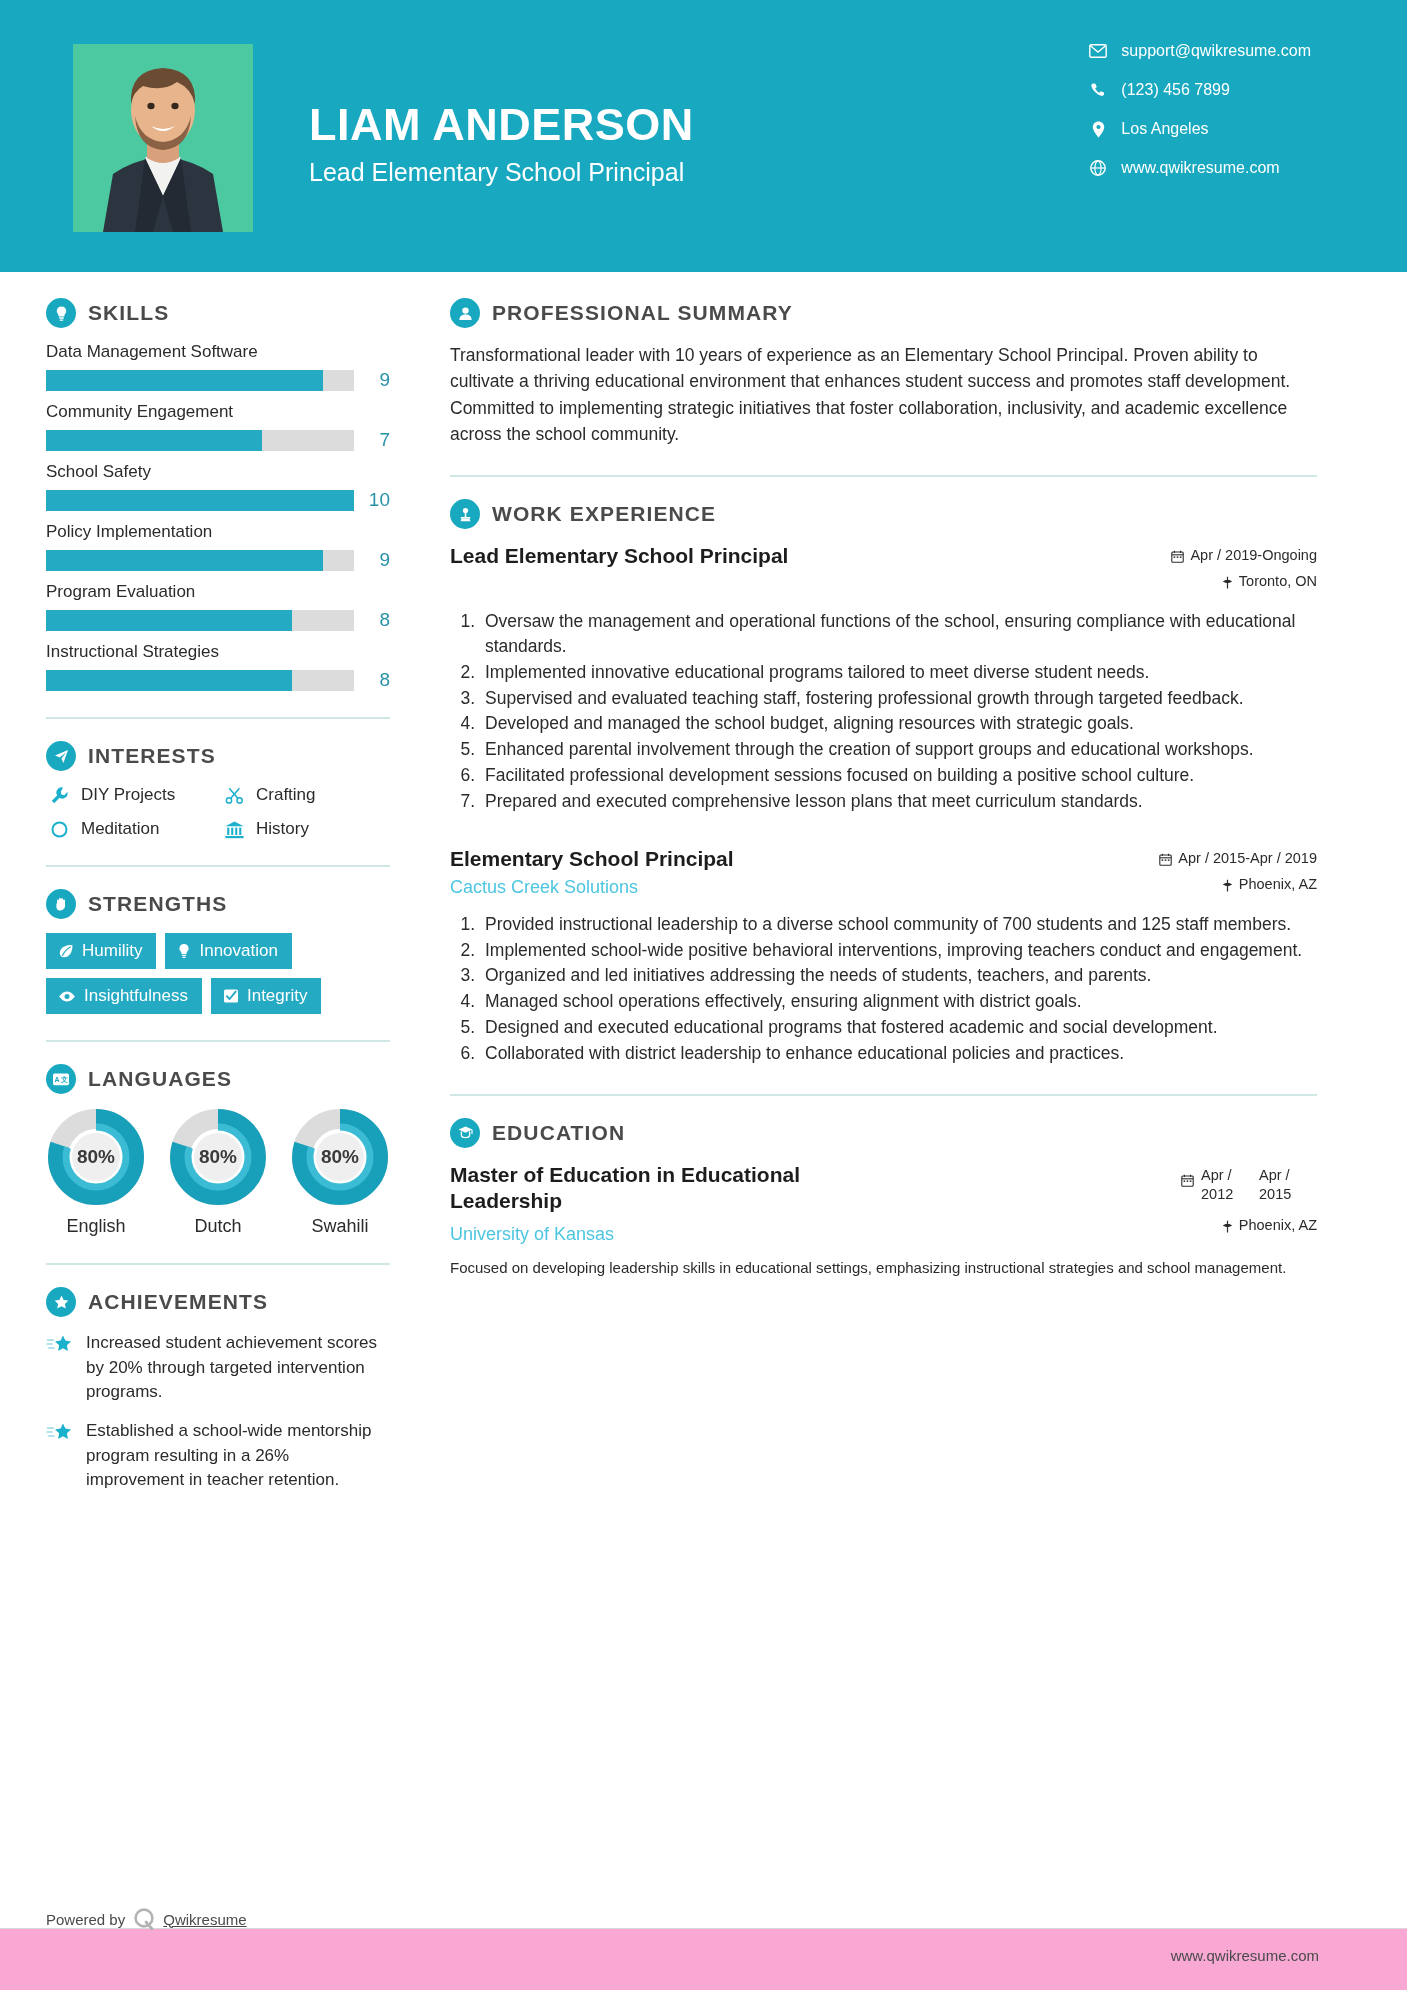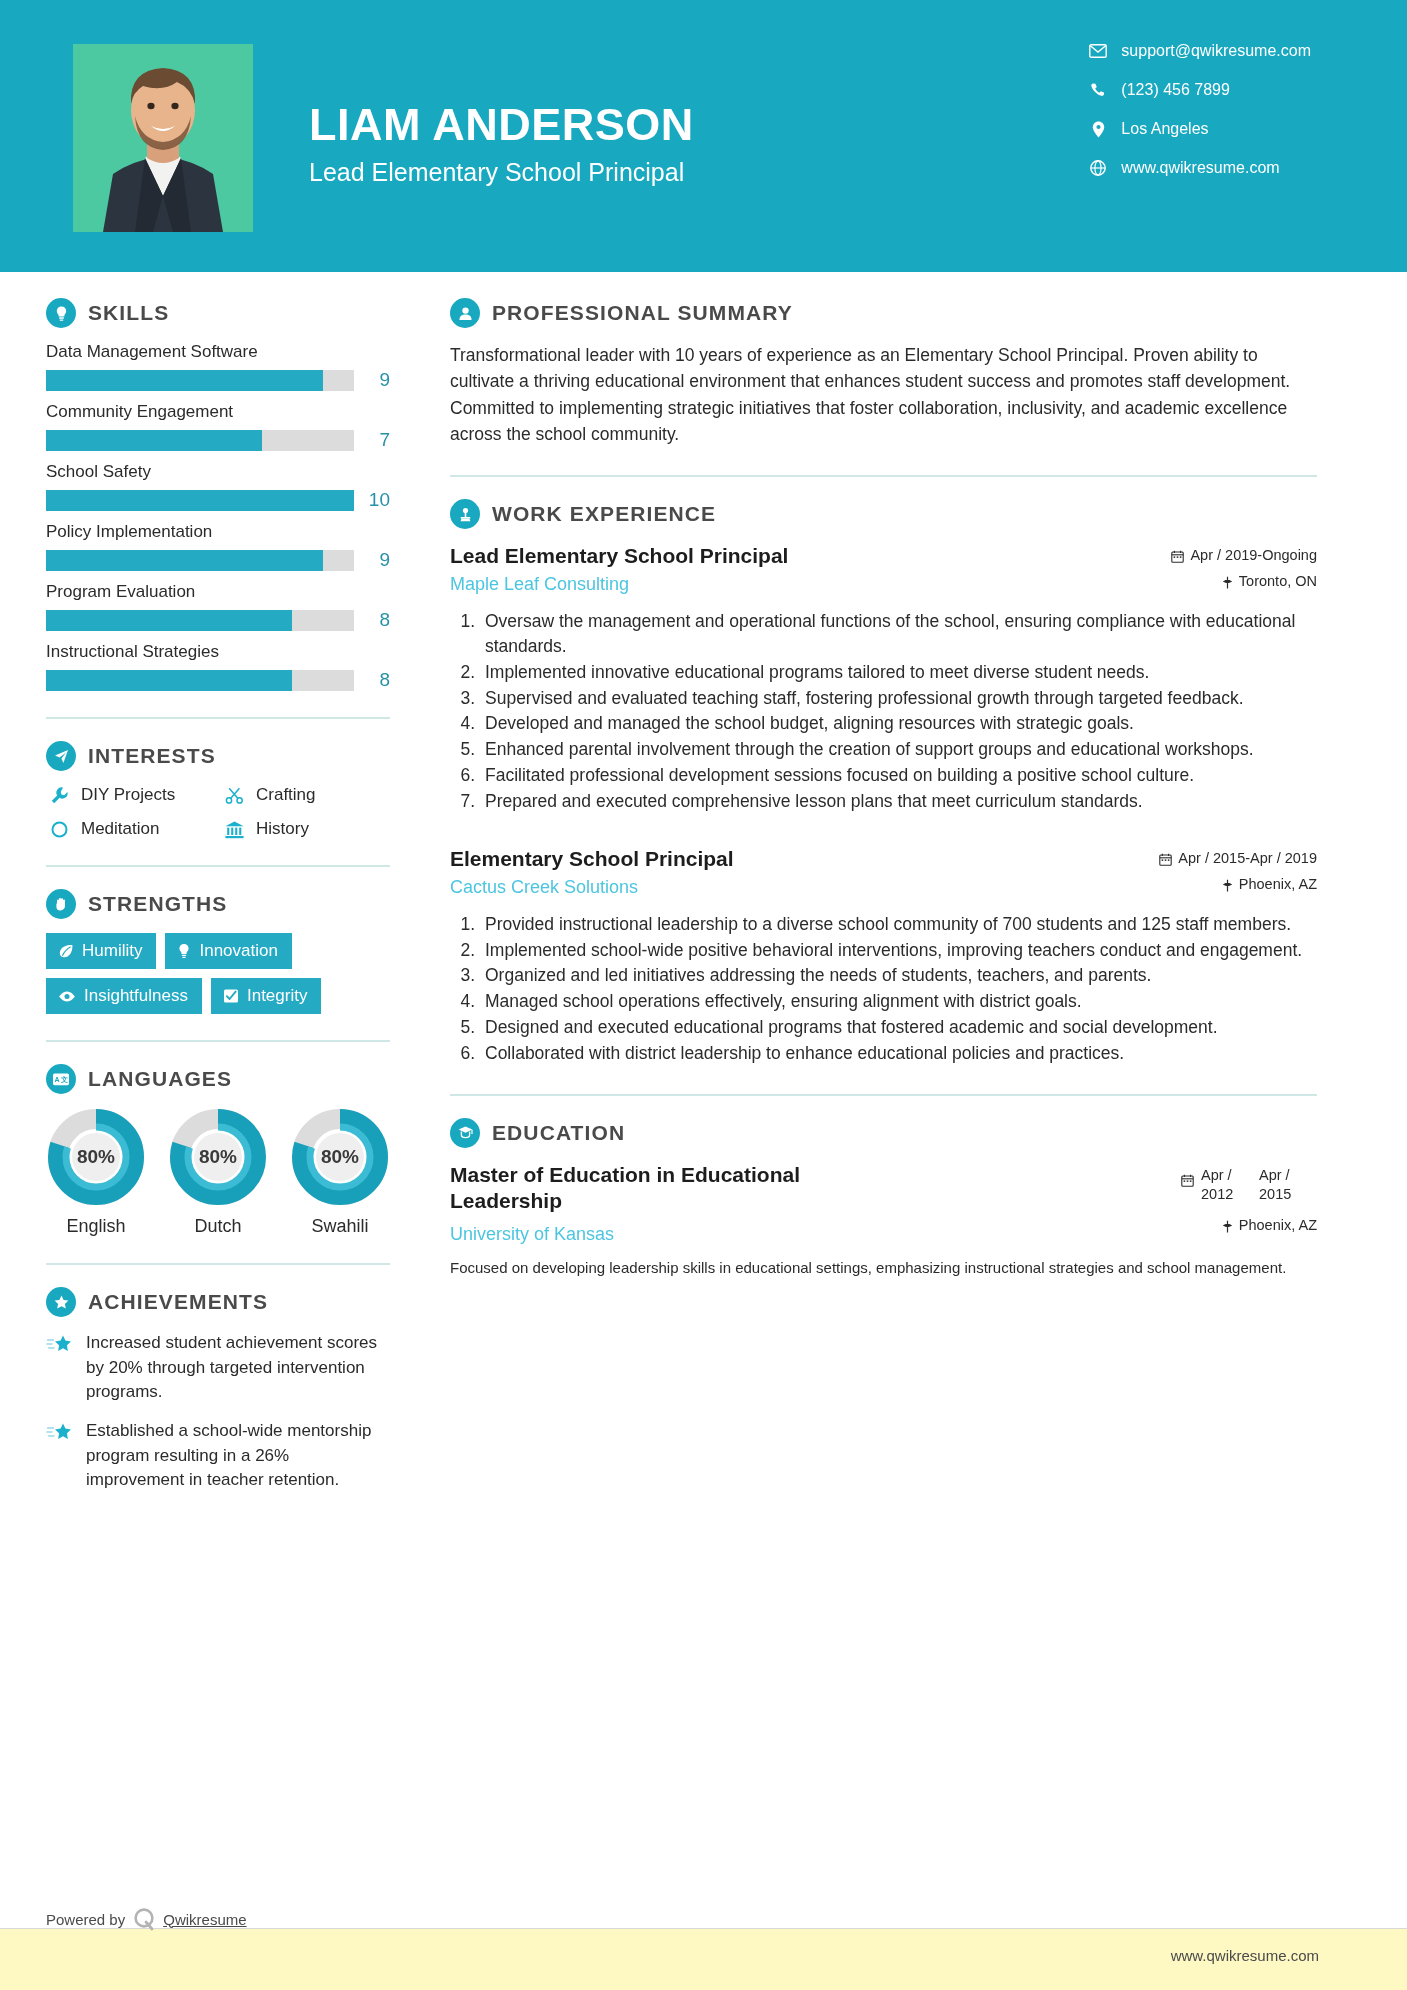--- a/index.html
+++ b/index.html
@@ -333,21 +333,21 @@
   }
 
   
   .footer {
     position: absolute;
     bottom: 0;
     left: 0;
     right: 0;
     height: 62px;
     border-top: 1px solid #d9d9d9;
-    background: #fef9c3;
+    background: #f9a8d4;
   }
   .footer-left {
     position: absolute;
     left: 46px;
     top: -25px;
     display: flex;
     align-items: center;
     font-size: 15px;
     color: #4a4a4a;
   }
@@ -729,21 +729,20 @@
             <path d="M4.4 13 L12.6 13 L13.4 15.2 L3.6 15.2 Z" fill="#fff"></path>
           </svg>
       </span>
       <span class="sec-title">WORK EXPERIENCE</span>
     </div>
 
     <div class="job">
       <div class="job-head">
         <div class="job-left">
           <div class="job-role">Lead Elementary School Principal</div>
-          <div class="job-company">Maple Leaf Consulting</div>
         </div>
         <div class="job-right">
           <div class="job-meta">
             <span class="m-ico">
               <svg width="13" height="13" viewBox="0 0 13 13">
                   <rect x="0.8" y="2" width="11.4" height="10.2" rx="1" fill="none" stroke="#2b2b2b" stroke-width="1.1"></rect>
                   <path d="M0.8 4.8 H12.2" stroke="#2b2b2b" stroke-width="1.1"></path>
                   <path d="M3.4 0.8 V3 M9.6 0.8 V3" stroke="#2b2b2b" stroke-width="1.1"></path>
                   <rect x="2.6" y="6.4" width="1.6" height="1.5" fill="#2b2b2b"></rect>
                   <rect x="5.7" y="6.4" width="1.6" height="1.5" fill="#2b2b2b"></rect>

